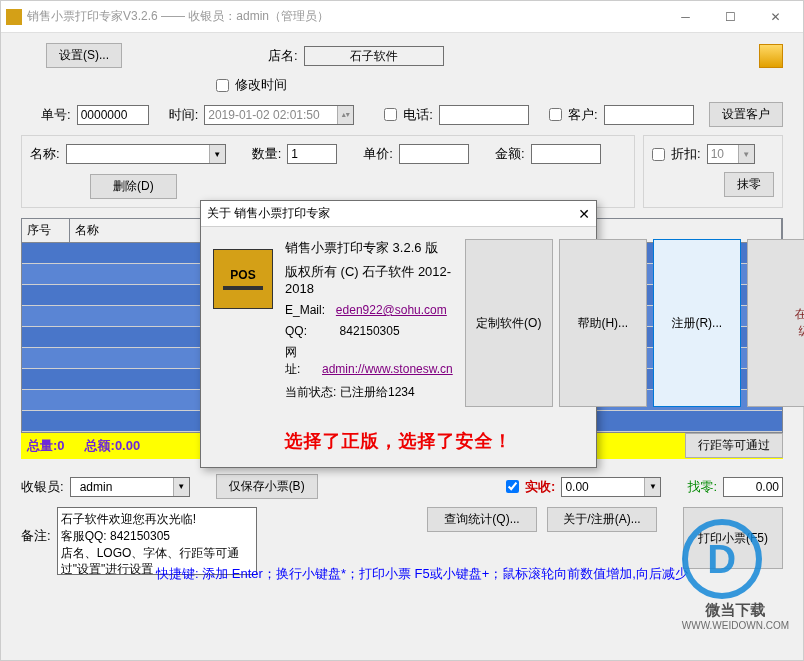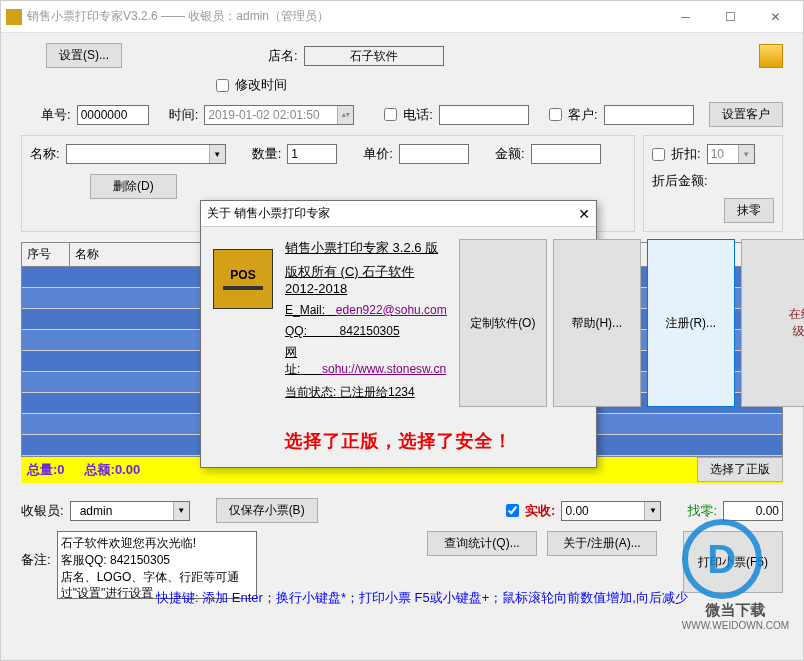--- a/index.html
+++ b/index.html
@@ -37,21 +37,21 @@
 .watermark-d { font-size: 40px; font-weight: bold; color: #1588d8; }
 .watermark-text { font-weight: bold; color: #333; font-size: 15px; text-align: center; margin-top: 2px; }
 .watermark-url { font-size: 10px; color: #555; text-align: center; }
 
 
 .dialog { position: absolute; left: 200px; top: 200px; width: 397px; background: #f0f0f0; border: 1px solid #707070; box-shadow: 3px 3px 8px rgba(0,0,0,0.3); z-index: 100; }
 .dialog-titlebar { background: #fff; height: 26px; display: flex; align-items: center; justify-content: space-between; padding: 0 6px; border-bottom: 1px solid #d0d0d0; }
 .dialog-body { padding: 12px; display: flex; gap: 12px; }
 .dialog-icon { width: 60px; height: 60px; background: #d4a017; display: flex; flex-direction: column; align-items: center; justify-content: center; color: #000; font-weight: bold; border: 1px solid #333; margin-top: 10px; }
 .dialog-info { flex: 1; }
-.dialog-info div { margin-bottom: 6px; font-size: 13px; text-decoration: underline; }
+.dialog-info div { margin-bottom: 6px; font-size: 13px; }
 .dialog-info a { color: #800080; text-decoration: underline; }
 .dialog-slogan { color: #e00; font-weight: bold; font-size: 18px; text-align: center; padding: 10px 0 14px; letter-spacing: 1px; }
 .dialog-buttons { display: flex; flex-direction: row; gap: 6px; padding-right: 4px; }
 .dialog-buttons .btn { width: 88px; text-align: center; padding: 4px 0; }
 .btn.disabled { color: #7f1d1d; padding-left: 44px; }
 </style>
 </head>
 <body>
 
 <div class="window">
@@ -123,23 +123,20 @@
       </div>
       <div class="section" style="width:140px">
         <div class="row">
           <input type="checkbox" class="checkbox" style="">
           <span class="label">折扣:</span>
           <div class="combo" style="width:48px;color:#888">
             <span style="flex:1;padding:0 3px">10</span>
               <div class="combo-btn">▼</div>
           </div>
         </div>
-        <div class="row">
-            <span class="label">折后金额:</span>
-          </div>
         <div class="row" style="margin-bottom:0;justify-content:flex-end">
           <button class="btn">抹零</button>
         </div>
       </div>
     </div>
 
     <div style="margin-top:10px">
       <div class="grid-header">
         <div class="grid-header-cell" style="width:48px">序号</div>
         <div class="grid-header-cell" style="flex:1">名称</div>
@@ -154,21 +151,21 @@
         <div class="grid-row"></div>
         <div class="grid-row"></div>
         <div class="grid-row"></div>
       </div>
       <div class="total-row">
         <span>总量:0</span>
         <span>总额:0.00</span>
       </div>
     </div>
     <div class="row" style="justify-content:flex-end;margin-top:-26px;margin-bottom:16px">
-      <button class="btn">选择了正版</button>
+      <button class="btn">行距等可通过</button>
     </div>
 
     <div class="row">
       <span class="label">收银员:</span>
       <div class="combo" style="width:120px">
         <span style="flex:1;padding:0 9px">admin</span>
           <div class="combo-btn">▼</div>
       </div>
       <button class="btn" style="margin-left:20px">仅保存小票(B)</button>
       <div style="flex:1"></div>
@@ -209,21 +206,21 @@
       <div class="dialog-icon">
         <div>POS</div>
         <div style="width:40px;height:4px;background:#333;margin-top:4px"></div>
       </div>
     </div>
     <div class="dialog-info">
       <div>销售小票打印专家 3.2.6 版</div>
       <div>版权所有 (C) 石子软件 2012-2018</div>
       <div><span>E_Mail:</span>&nbsp;&nbsp;&nbsp;<a>eden922@sohu.com</a></div>
       <div><span>QQ:</span>&nbsp;&nbsp;&nbsp;&nbsp;&nbsp;&nbsp;&nbsp;&nbsp;&nbsp;<span>842150305</span></div>
-      <div><span>网址:</span>&nbsp;&nbsp;&nbsp;&nbsp;&nbsp;&nbsp;<a>sohu://www.stonesw.cn</a></div>
+      <div><span>网址:</span>&nbsp;&nbsp;&nbsp;&nbsp;&nbsp;&nbsp;<a>admin://www.stonesw.cn</a></div>
       <div><span>当前状态:</span>&nbsp;<span>已注册给1234</span></div>
     </div>
     <div class="dialog-buttons">
       <button class="btn">定制软件(O)</button>
       <button class="btn">帮助(H)...</button>
       <button class="btn hi">注册(R)...</button>
       <button class="btn disabled">在线升级(U)</button>
     </div>
   </div>
   <div class="dialog-slogan">选择了正版，选择了安全！</div>

